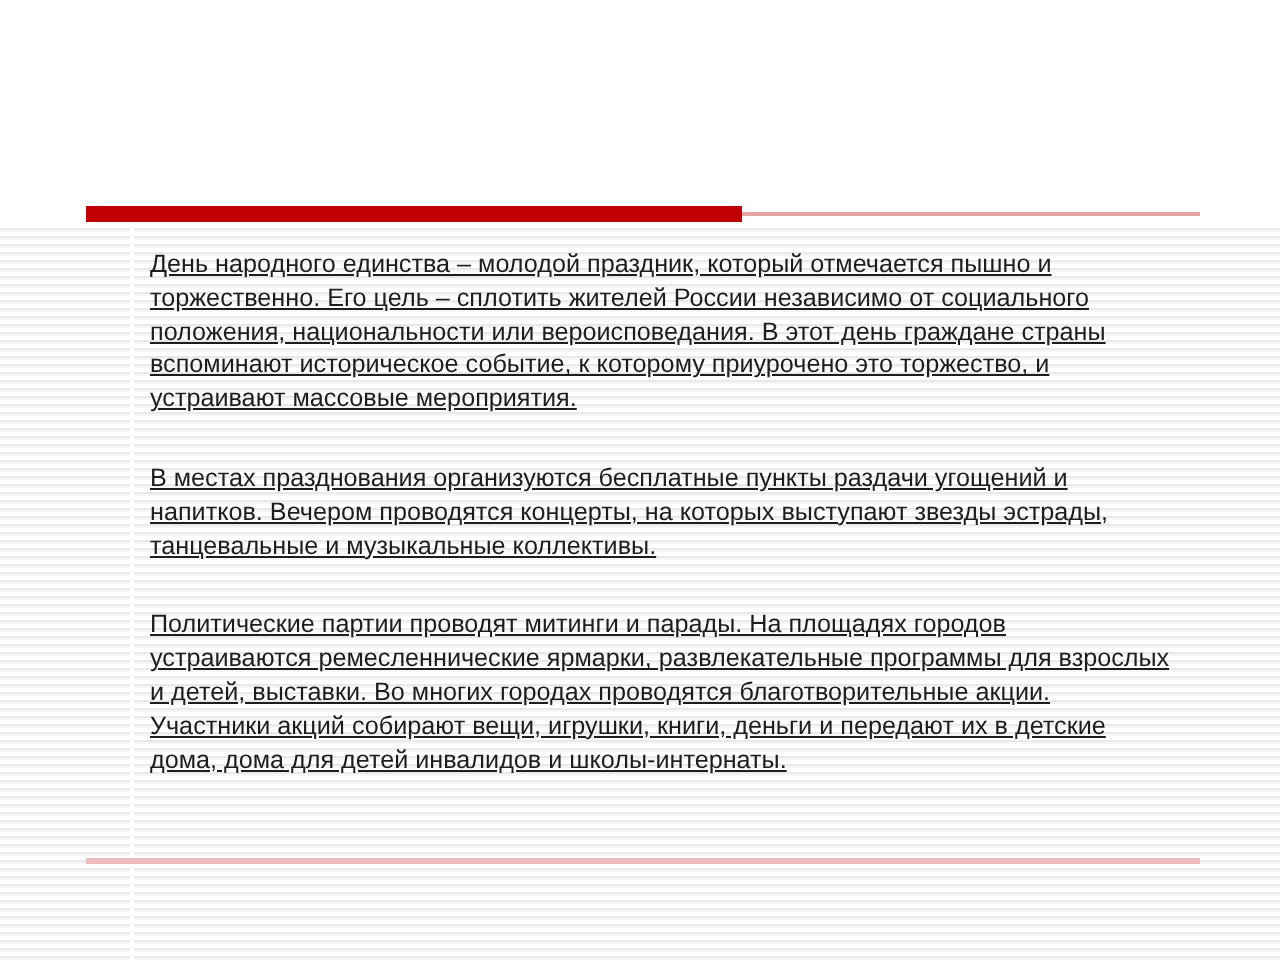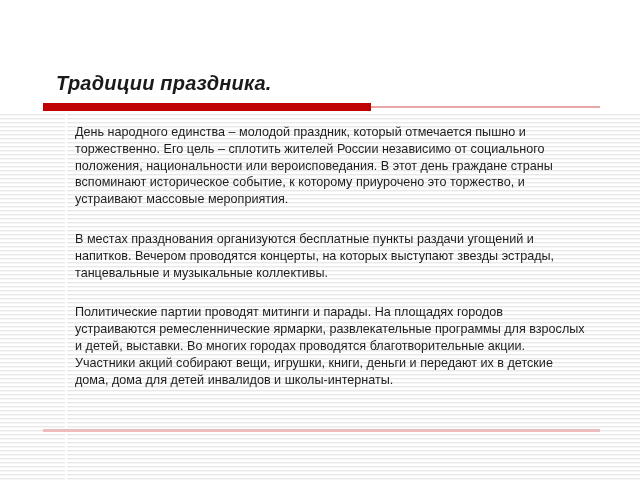--- a/index.html
+++ b/index.html
@@ -110,34 +110,34 @@
     left: 75px;
     top: 124px;
     width: 512px;
   }
   .para {
     font-size: 12.6px;
     line-height: 16.8px;
     color: #1d1d1d;
     text-align: left;
     margin: 0 0 23px 0;
+    text-decoration: underline;
   }
   .para:last-child {
     margin-bottom: 0;
   }
 </style>
 </head>
 <body>
 
 <div class="slide">
 
   <div class="bg-stripes"></div>
   <div class="bg-vline"></div>
 
-  <div class="title">Традиции праздника.</div>
 
   <div class="rule-top">
     <div class="rule-top-thin"></div>
     <div class="rule-top-thick"></div>
   </div>
 
   <div class="body-block">
     <p class="para">День народного единства – молодой праздник, который отмечается пышно и торжественно. Его цель – сплотить жителей России независимо от социального положения, национальности или вероисповедания. В этот день граждане страны вспоминают историческое событие, к которому приурочено это торжество, и устраивают массовые мероприятия.</p>
     <p class="para">В местах празднования организуются бесплатные пункты раздачи угощений и напитков. Вечером проводятся концерты, на которых выступают звезды эстрады, танцевальные и музыкальные коллективы.</p>
     <p class="para">Политические партии проводят митинги и парады. На площадях городов устраиваются ремесленнические ярмарки, развлекательные программы для взрослых и детей, выставки. Во многих городах проводятся благотворительные акции. Участники акций собирают вещи, игрушки, книги, деньги и передают их в детские дома, дома для детей инвалидов и школы-интернаты.</p>

